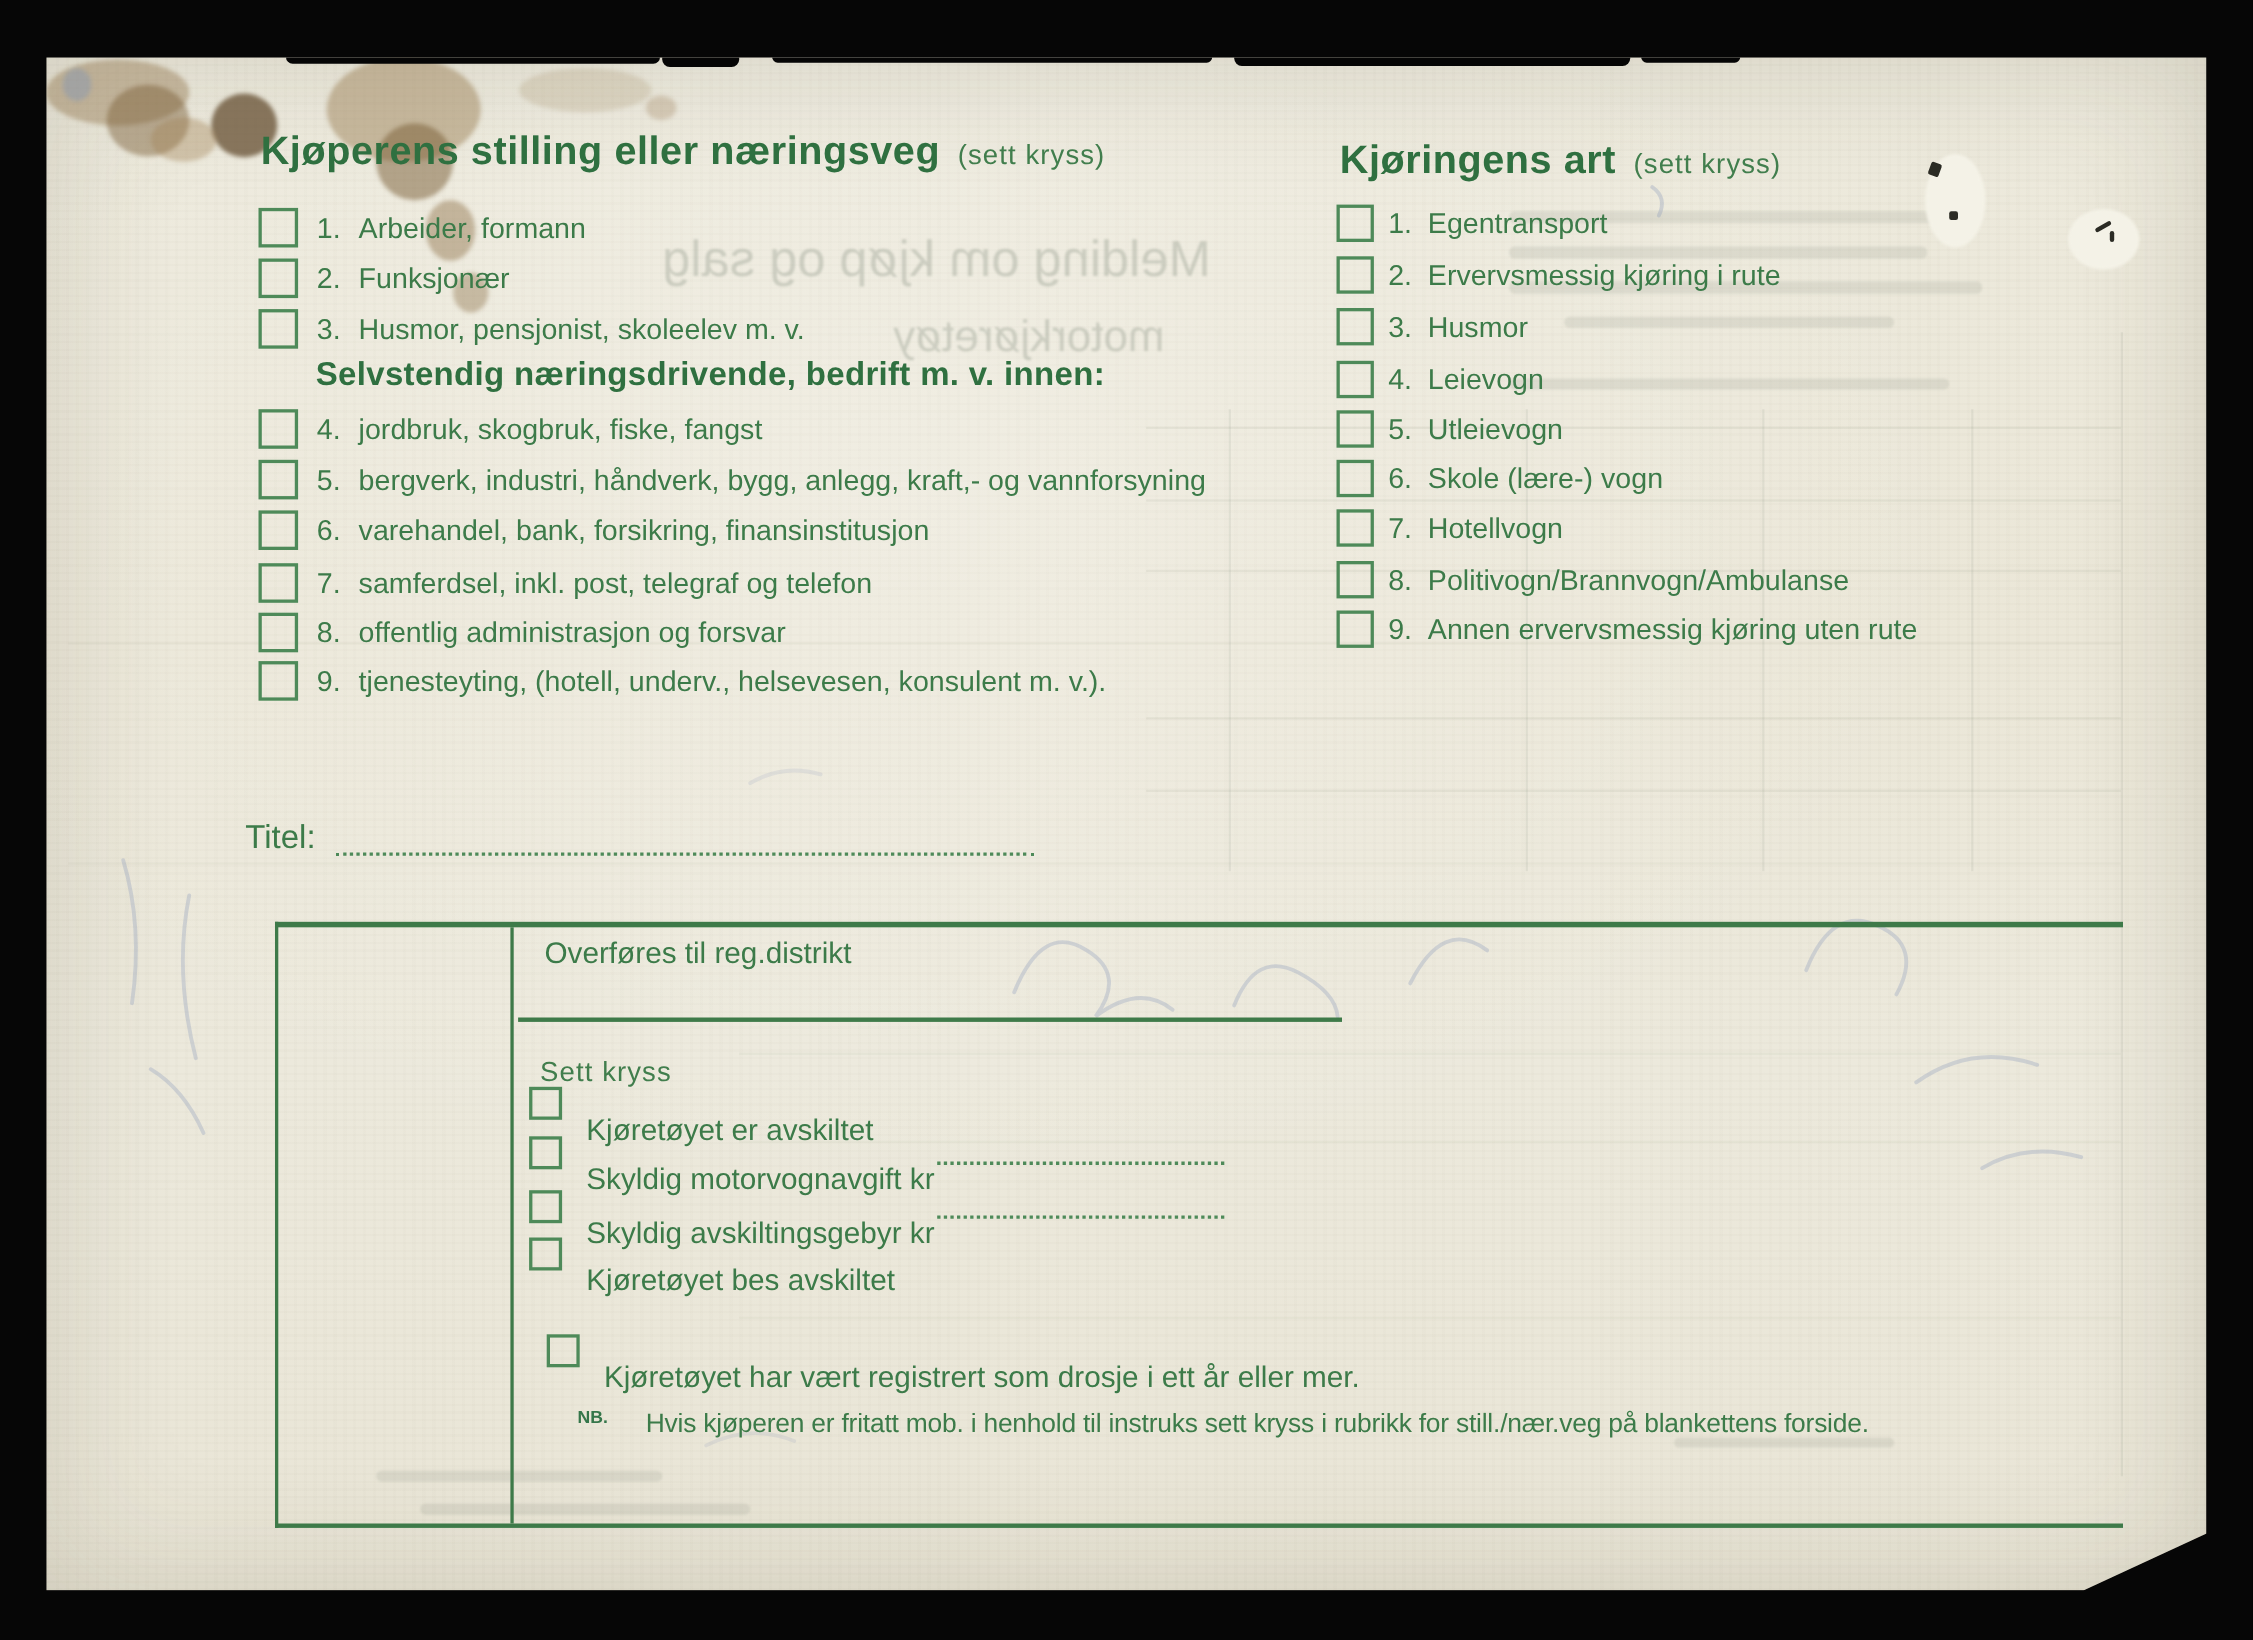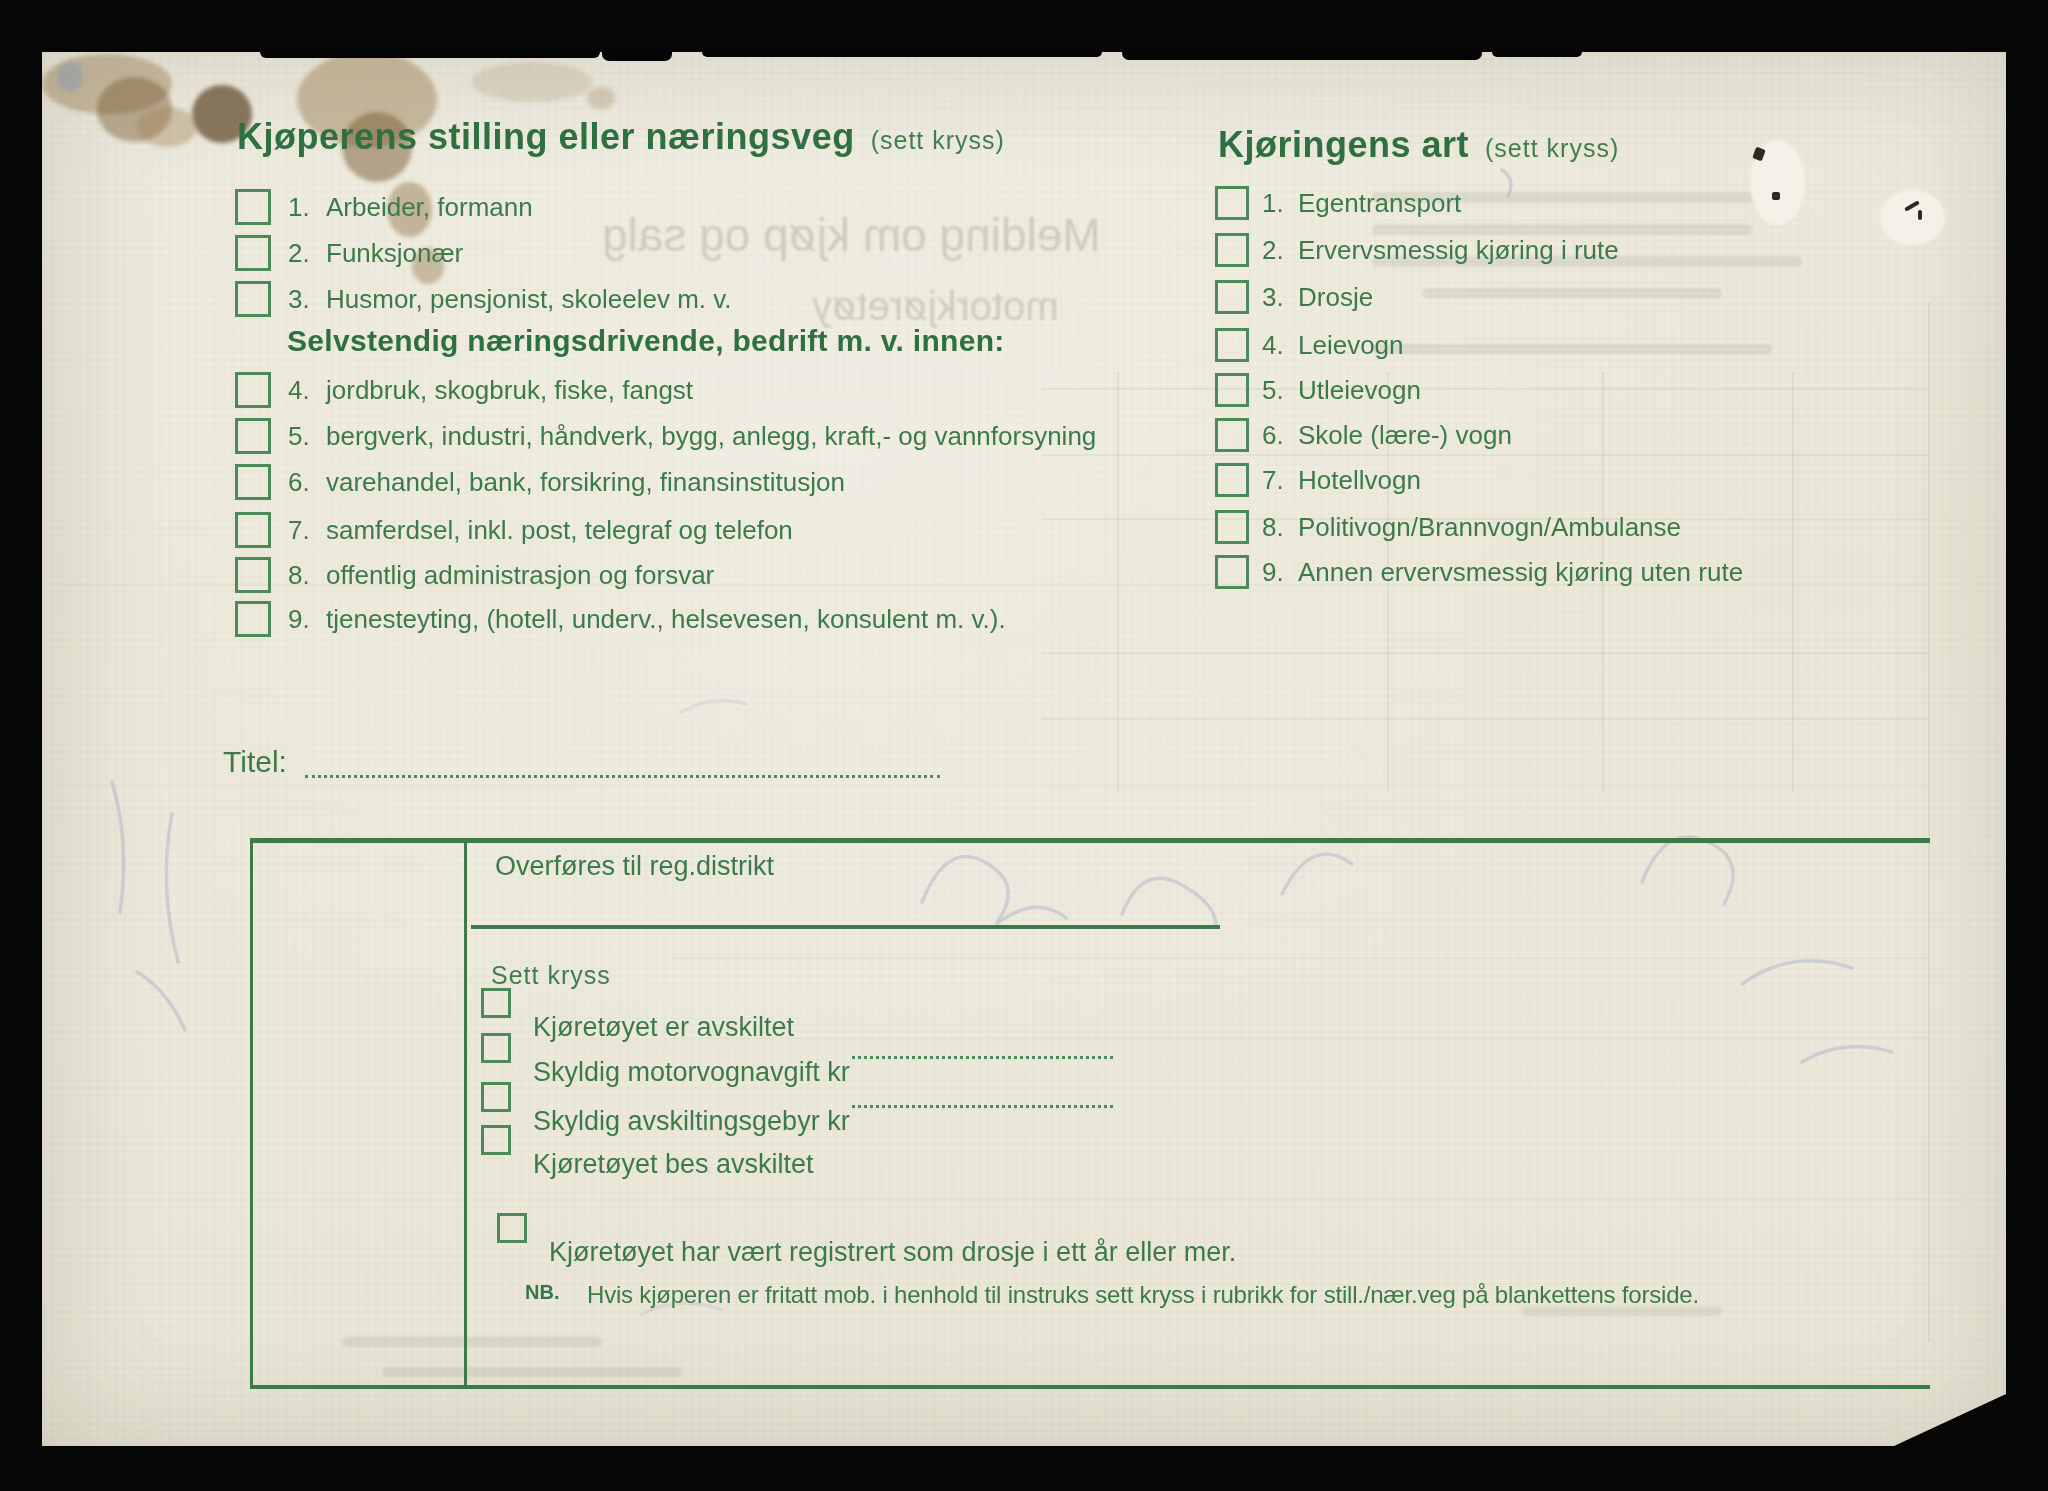--- a/index.html
+++ b/index.html
@@ -48,21 +48,21 @@
   .side-label{position:absolute;left:0;top:148px;width:214px;text-align:center;
     font-size:29px;line-height:45px;color:#3c7b49;}
   .transfer{position:absolute;left:242px;top:8px;font-size:27px;color:#3c7b49;white-space:nowrap;}
   .innerline{position:absolute;left:218px;top:82px;width:749px;height:4px;background:#3e7a49;}
   .settkryss{position:absolute;left:238px;top:118px;font-size:25px;color:#417e4d;letter-spacing:1px;}
   .opt-row{position:absolute;left:228px;display:flex;align-items:center;height:40px;width:632px;white-space:nowrap;}
   .opt-row .olbl{font-size:27px;color:#3c7b49;margin-left:22px;margin-top:48px;}
   .opt-row .leader{flex:1;border-bottom:3px dotted #4e8a59;align-self:flex-end;margin-bottom:9px;margin-left:2px;}
   .opt-wide{width:1100px;padding-left:16px;}
   .nb-row{position:absolute;left:272px;top:438px;display:flex;white-space:nowrap;}
-  .nb-row .nb{font-size:20px;font-weight:bold;color:#35764a;width:62px;flex:none;}
+  .nb-row .nb{font-size:16px;font-weight:bold;color:#35764a;width:62px;flex:none;}
   .nb-row .nbt{font-size:24px;color:#3c7b49;letter-spacing:-0.2px;}
 
   
   .ghost{position:absolute;pointer-events:none;}
   .ghost-text{color:rgba(138,148,132,.34);filter:blur(1.2px);transform:scaleX(-1);white-space:nowrap;font-weight:500;}
   .gbar{position:absolute;background:rgba(128,138,122,.16);filter:blur(1px);border-radius:5px;}
   .gline-v{position:absolute;width:2px;background:rgba(100,120,95,.1);}
   .gline-h{position:absolute;height:2px;background:rgba(100,120,95,.08);}
   .stain{position:absolute;border-radius:50%;filter:blur(2px);}
   .tooth{position:absolute;background:#050505;border-radius:0 0 7px 7px;}
@@ -213,21 +213,21 @@
     <span class="lbl">Egentransport</span>
   </div>
   <div class="row r" style="top:177px;">
     <span class="cb cb34"></span>
     <span class="num">2.</span>
     <span class="lbl">Ervervsmessig kjøring i rute</span>
   </div>
   <div class="row r" style="top:224px;">
     <span class="cb cb34"></span>
     <span class="num">3.</span>
-    <span class="lbl">Drosje</span>
+    <span class="lbl">Husmor</span>
   </div>
   <div class="row r" style="top:272px;">
     <span class="cb cb34"></span>
     <span class="num">4.</span>
     <span class="lbl">Leievogn</span>
   </div>
   <div class="row r" style="top:317px;">
     <span class="cb cb34"></span>
     <span class="num">5.</span>
     <span class="lbl">Utleievogn</span>

